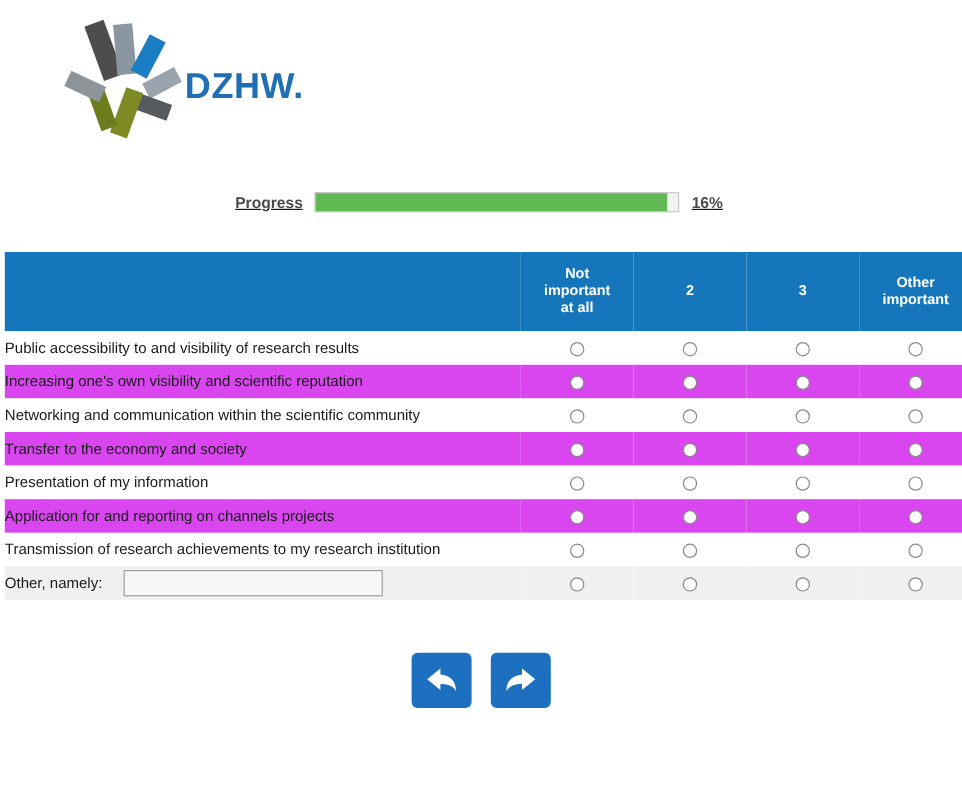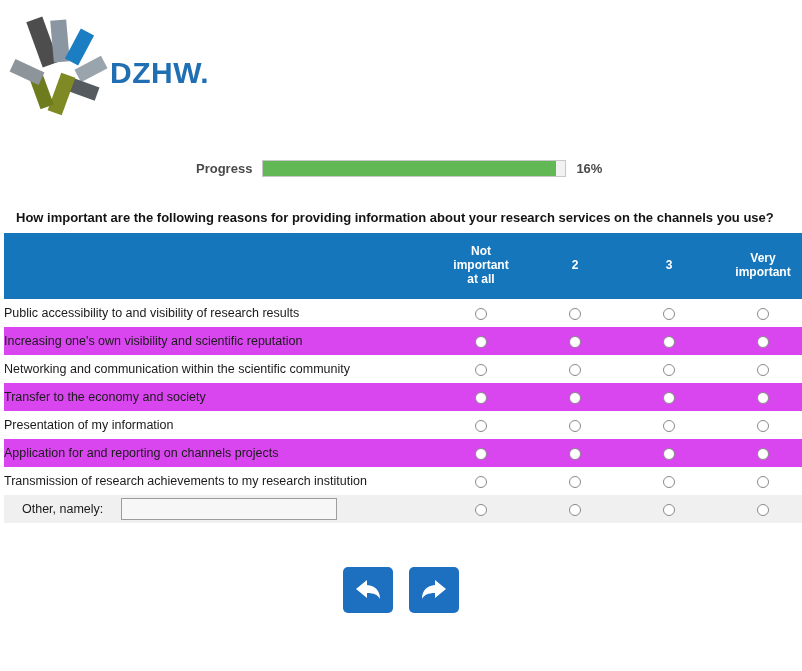--- a/index.html
+++ b/index.html
@@ -16,20 +16,21 @@
     overflow: hidden;
     position: relative;
   }
 
   
   .header {
     padding: 14px 0 0 14px;
     height: 130px;
     box-sizing: border-box;
     position: relative;
+    margin-left: 44px;
   }
   .logo-wrap {
     display: flex;
     align-items: flex-start;
   }
   .logo-mark {
     width: 104px;
     height: 110px;
     position: relative;
     flex: 0 0 auto;
@@ -107,20 +108,21 @@
     font-family: "Liberation Sans", sans-serif;
   }
 
   
   .progress-row {
     display: flex;
     align-items: center;
     margin: 26px 0 0 0;
     padding-left: 196px;
     height: 24px;
+    text-decoration: underline;
   }
   .progress-label {
     font-size: 13px;
     font-weight: bold;
     color: #4a4a4a;
     margin-right: 10px;
   }
   .progress-track {
     width: 304px;
     height: 17px;
@@ -203,21 +205,20 @@
     box-sizing: border-box;
     vertical-align: middle;
     cursor: pointer;
   }
 
   
   tr.other-row td { background: #f0f0f0; height: 44px; }
   .other-inner {
     display: flex;
     align-items: center;
-    padding-left: 18px;
   }
   .other-label {
     font-size: 12.5px;
     margin-right: 18px;
     white-space: nowrap;
   }
   .other-input {
     width: 216px;
     height: 22px;
     border: 1px solid #9d9d9d;
@@ -275,35 +276,34 @@
 
 <div class="progress-row">
   <div class="progress-label">Progress</div>
   <div class="progress-track">
     <div class="progress-fill" id="progress-fill" style="width: 97%;"></div>
   </div>
   <div class="progress-pct">16%</div>
 </div>
 
 <div class="question-wrap">
-  <div class="question-text">How important are the following reasons for providing information about your research services on the channels you use?</div>
 
   <table class="matrix">
     <thead>
       <tr>
         <th class="col-label"></th>
         <th class="col-opt">
           <span>Not</span><br>
           <span>important</span><br>
           <span>at all</span>
         </th>
         <th class="col-opt">2</th>
         <th class="col-opt">3</th>
         <th class="col-opt">
-          <span>Very</span><br>
+          <span>Other</span><br>
           <span>important</span>
         </th>
       </tr>
     </thead>
     <tbody>
       <tr class="row-odd">
         <td class="item-label">Public accessibility to and visibility of research results</td>
         <td class="radio-cell"><span class="radio"></span></td>
         <td class="radio-cell"><span class="radio"></span></td>
         <td class="radio-cell"><span class="radio"></span></td>

